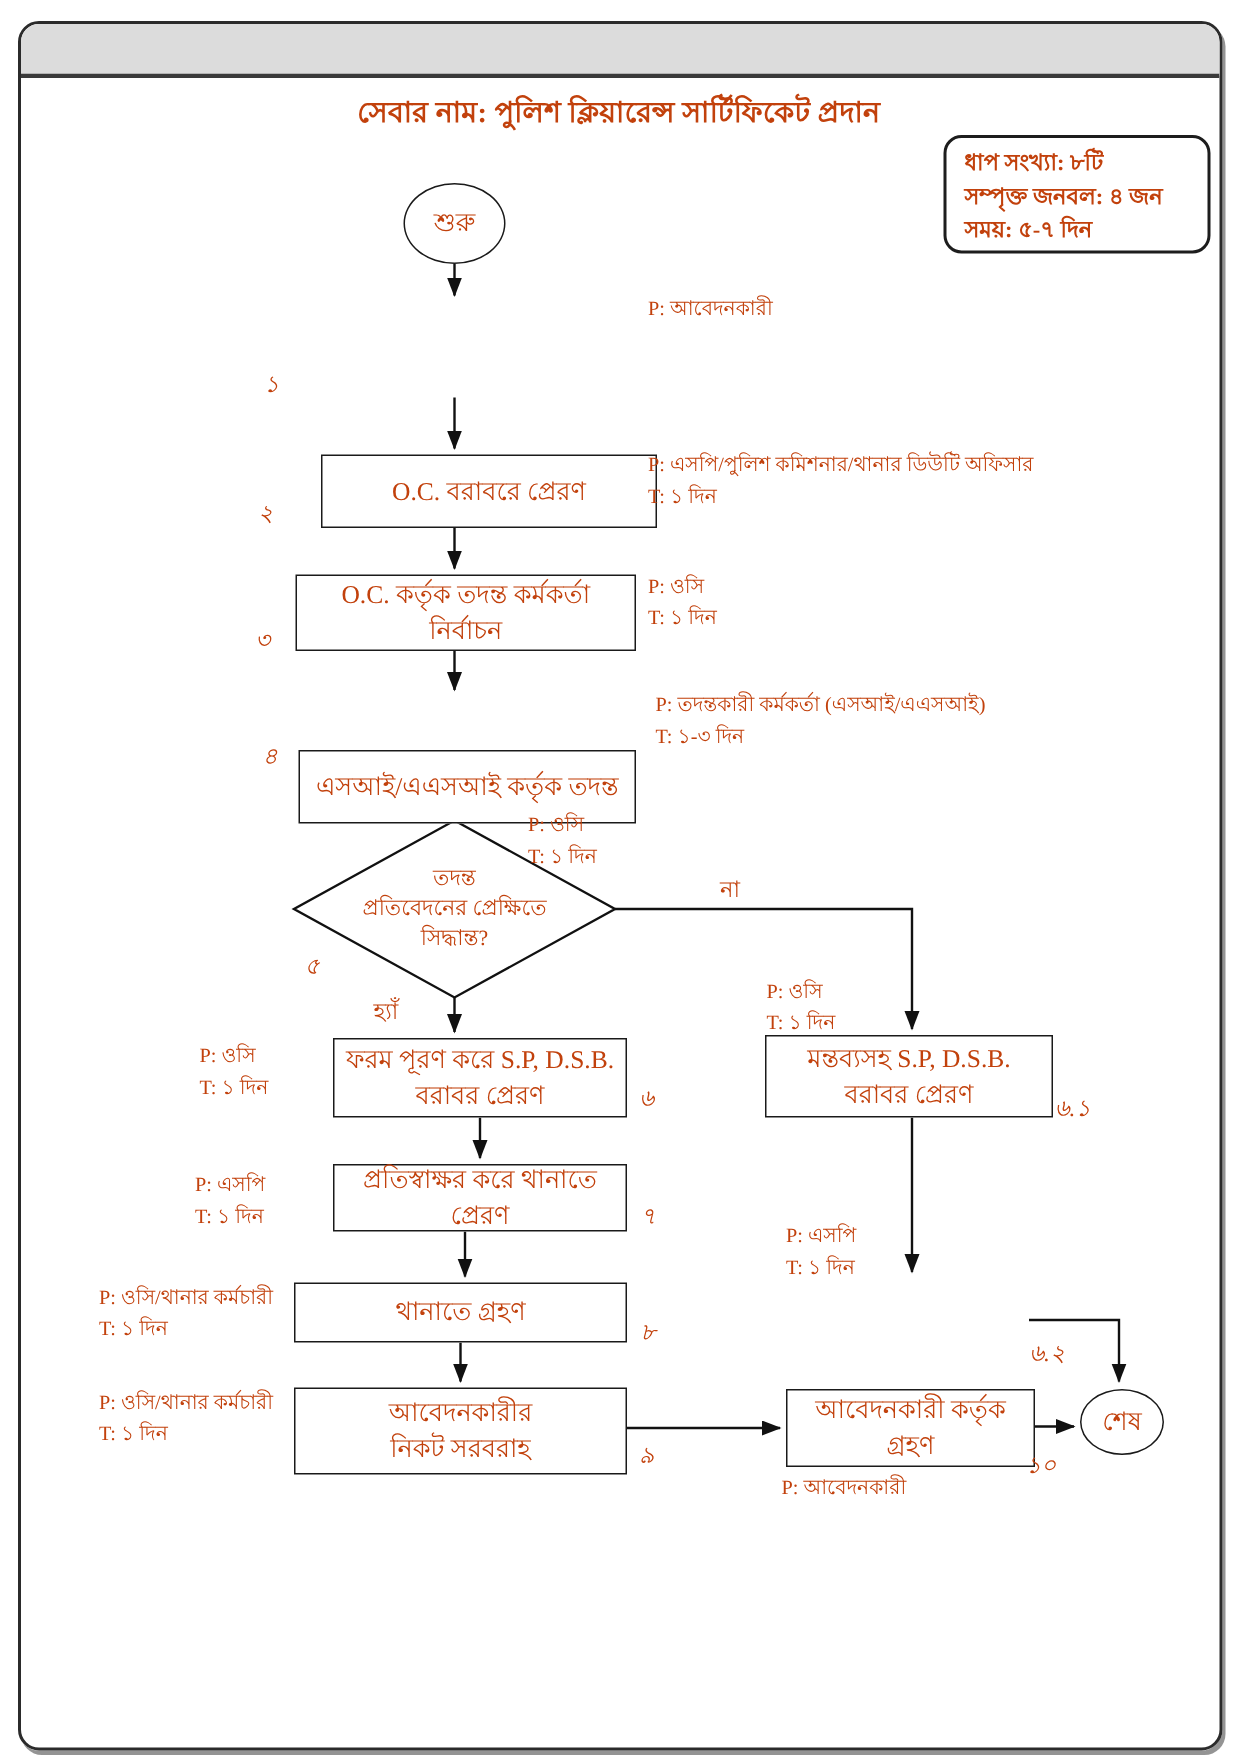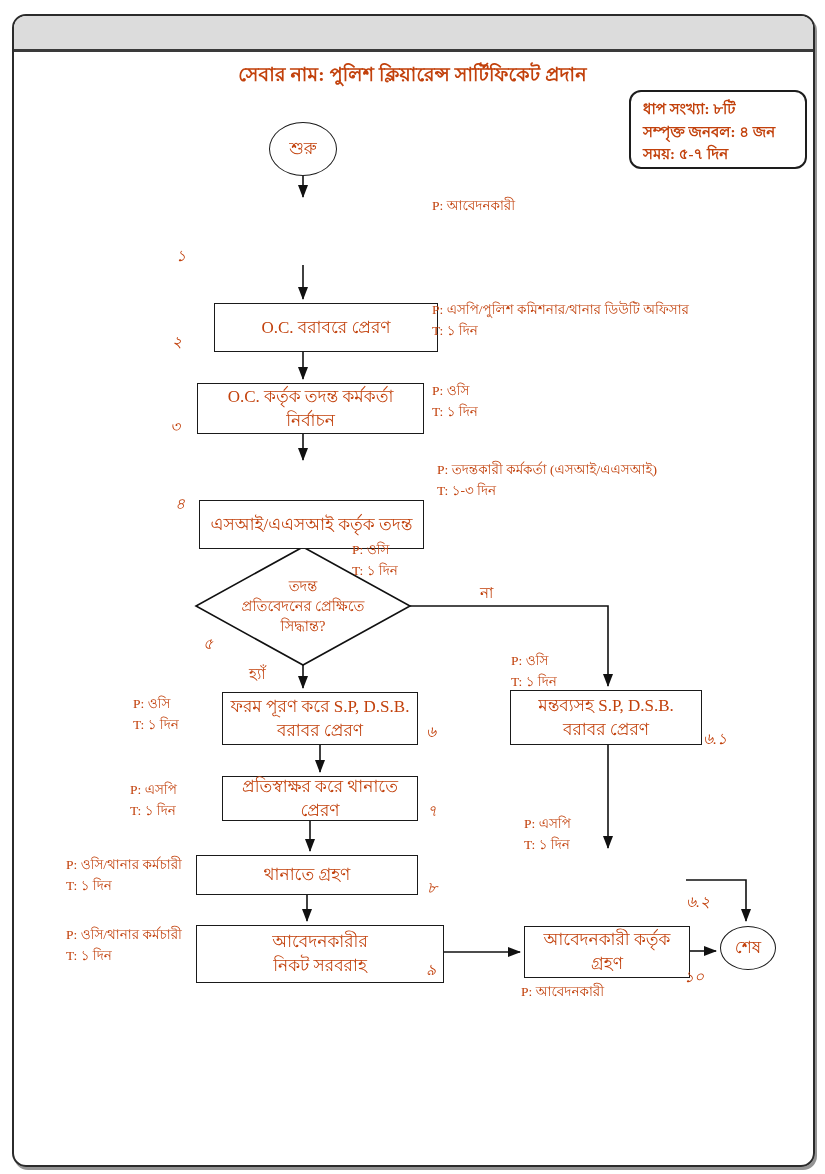--- a/index.html
+++ b/index.html
@@ -92,21 +92,21 @@
   <div class="node" style="left:199px;top:464px;width:225px;height:49px;margin-top:36px;">এসআই/এএসআই কর্তৃক তদন্ত</div>
   <div class="diamond-text">তদন্ত
 প্রতিবেদনের প্রেক্ষিতে
 সিদ্ধান্ত?</div>
   <div class="node" style="left:222px;top:692px;width:196px;height:53px;">ফরম পূরণ করে S.P, D.S.B.
 বরাবর প্রেরণ</div>
   <div class="node" style="left:510px;top:690px;width:192px;height:55px;">মন্তব্যসহ S.P, D.S.B.
 বরাবর প্রেরণ</div>
   <div class="node" style="left:222px;top:776px;width:196px;height:45px;">প্রতিস্বাক্ষর করে থানাতে প্রেরণ</div>
   <div class="node" style="left:196px;top:855px;width:222px;height:40px;">থানাতে গ্রহণ</div>
-  <div class="node" style="left:196px;top:925px;width:248px;height:58px;">আবেদনকারীর
+  <div class="node" style="left:196px;top:925px;width:222px;height:58px;">আবেদনকারীর
 নিকট সরবরাহ</div>
   <div class="node" style="left:524px;top:926px;width:166px;height:52px;">আবেদনকারী কর্তৃক গ্রহণ</div>
 
   <div class="num" style="left:176px;top:244px;">১</div>
   <div class="num" style="left:172px;top:330px;">২</div>
   <div class="num" style="left:170px;top:415px;">৩</div>
   <div class="num" style="left:175px;top:492px;">৪</div>
   <div class="num" style="left:203px;top:632px;">৫</div>
   <div class="num" style="left:426px;top:720px;">৬</div>
   <div class="num" style="left:703px;top:727px;">৬.১</div>

